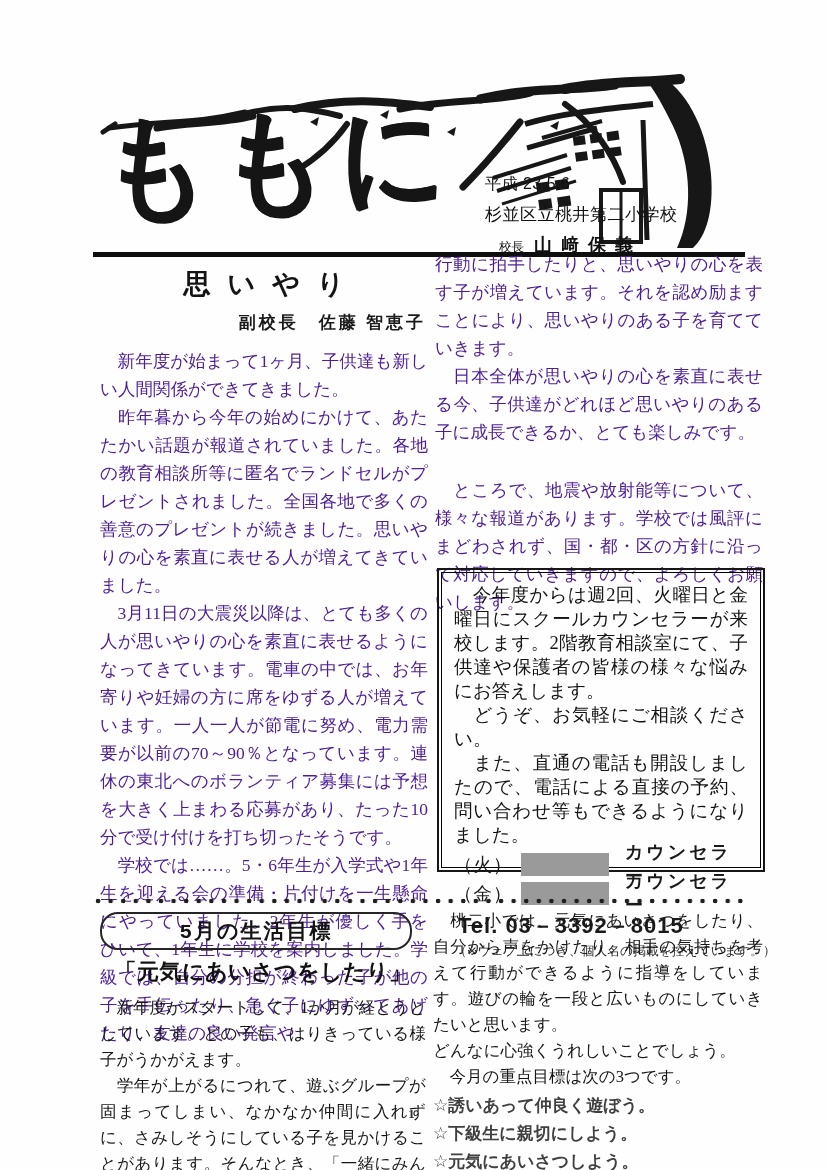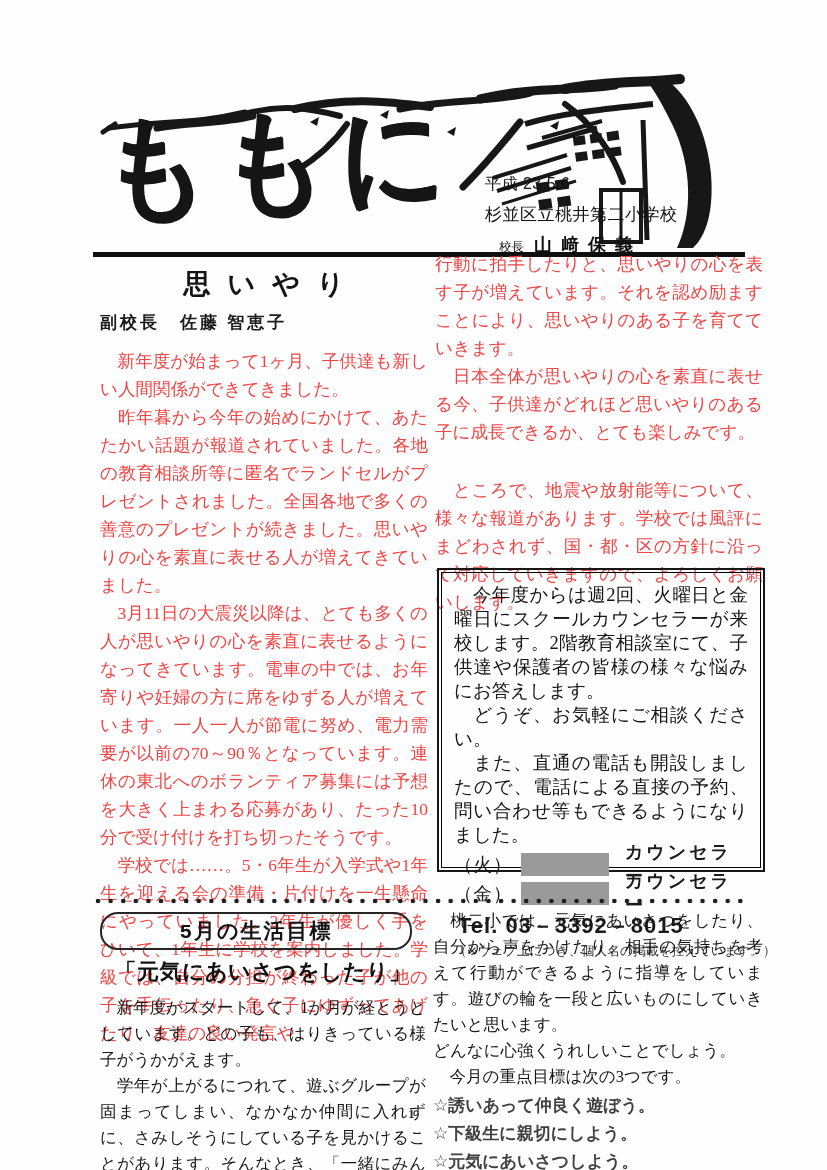--- a/index.html
+++ b/index.html
@@ -44,26 +44,26 @@
 
   
   .col-left  { position: absolute; left: 100px; top: 266px; width: 328px; }
   .col-right { position: absolute; left: 435px; top: 250px; width: 328px; }
 
   .article-title {
     font-size: 27px; font-weight: bold; text-align: center;
     letter-spacing: 17px; padding-left: 17px; color: #141414;
   }
   .article-author {
-    font-size: 17px; font-weight: bold; text-align: left;
+    font-size: 17px; font-weight: bold; text-align: right;
     letter-spacing: 3px; margin-top: 9px; padding-right: 2px;
   }
   .body-text p {
     margin: 0; font-size: 17.5px; line-height: 28px;
-    text-align: justify; color: #ef4444;
+    text-align: justify; color: #4c1d95;
   }
   .col-left .body-text { margin-top: 13px; }
   .gap-before { margin-top: 30px !important; }
 
   
   .counselor-box {
     position: absolute; left: 437px; top: 568px; width: 328px; height: 304px;
     border: 2px solid #161616;
   }
   .counselor-inner {

